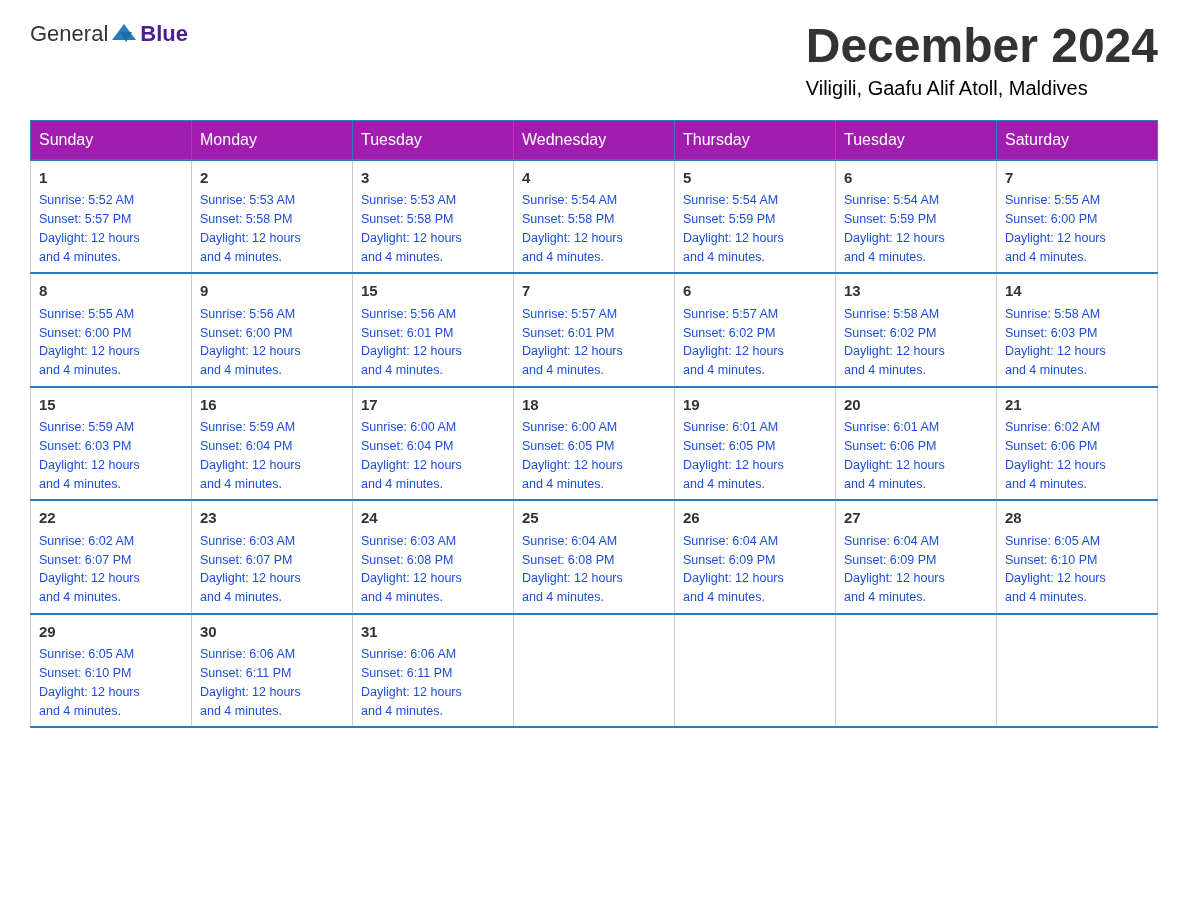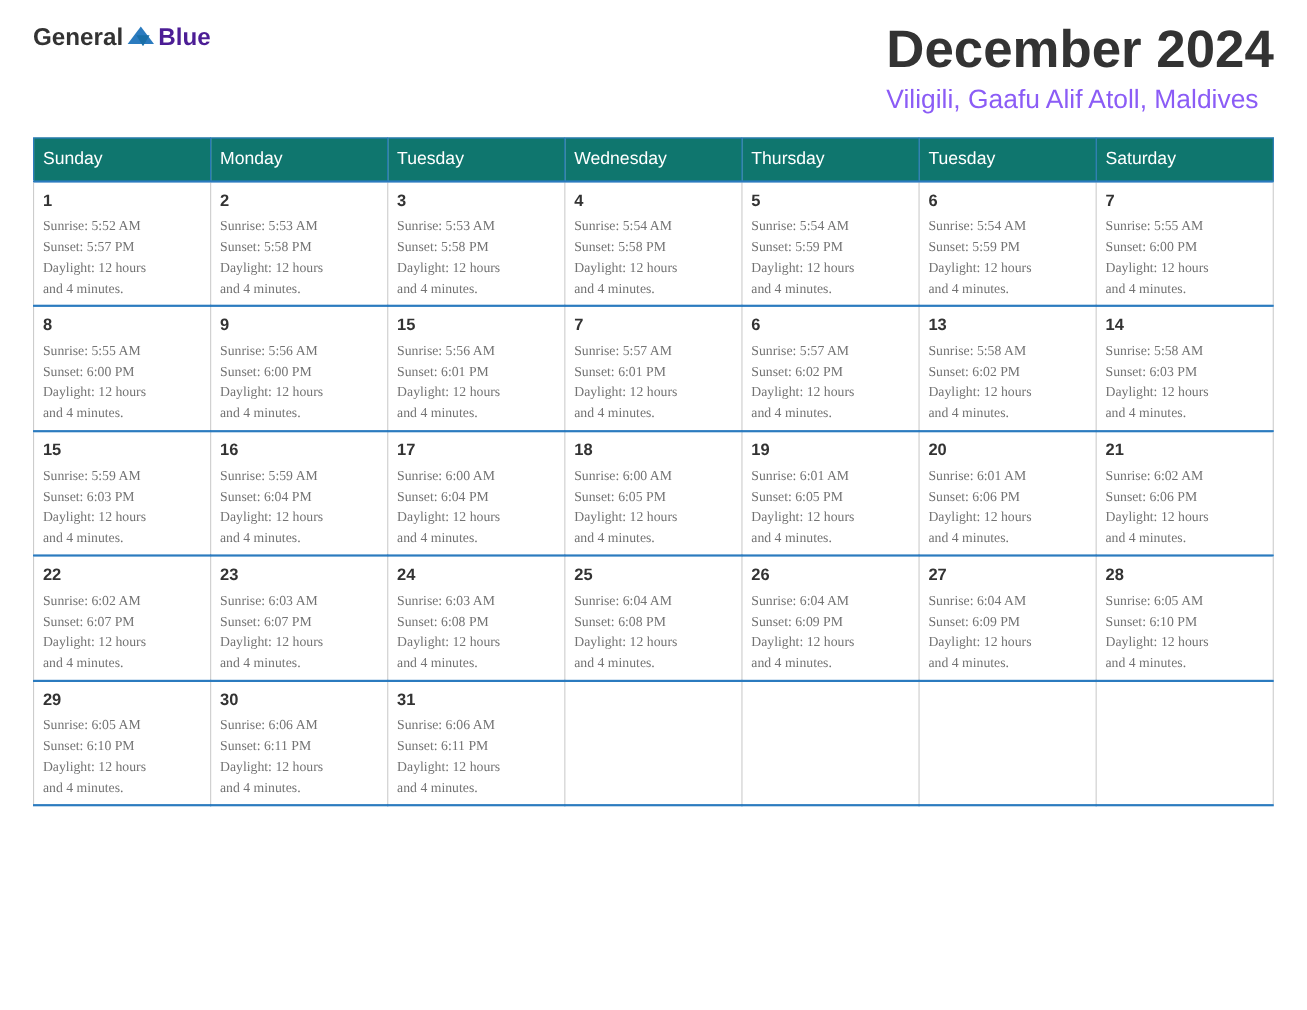--- a/index.html
+++ b/index.html
@@ -14,21 +14,21 @@
       justify-content: space-between;
       align-items: flex-start;
       margin-bottom: 20px;
     }
     .logo {
       display: flex;
       align-items: center;
     }
     .logo-text-general {
       font-size: 22px;
-      font-weight: bold;
+      font-weight: normal;
       color: #333;
       text-align: right;
     }
     .logo-text-blue {
       font-size: 22px;
       font-weight: bold;
       color: #4c1d95;
     }
     .logo-icon {
       width: 28px;
@@ -38,31 +38,31 @@
     .title-section {
       text-align: left;
     }
     .month-title {
       font-size: 48px;
       font-weight: bold;
       color: #333;
       line-height: 1.1;
     }
     .location {
-      font-size: 24px;
-      color: #8b5cf6;
+      font-size: 20px;
+      color: #000000;
       margin-top: 4px;
     }
     .calendar {
       width: 100%;
       border-collapse: collapse;
       border: 1px solid #aaa;
     }
     .calendar th {
-      background-color: #0f766e;
+      background-color: #a21caf;
       color: #fff;
       font-size: 16px;
       font-weight: normal;
       padding: 10px 8px;
       text-align: left;
       border: 1px solid #2b7bbf;
     }
     .calendar td {
       vertical-align: top;
       padding: 6px 8px;
@@ -75,22 +75,21 @@
     .calendar tr {
       border-bottom: 2px solid #2b7bbf;
     }
     .day-num {
       font-size: 15px;
       font-weight: bold;
       margin-bottom: 2px;
     }
     .day-info {
       font-size: 12.5px;
-      color: #737373;
-      font-family: Liberation Serif, serif;
+      color: #1d4ed8;
     }
   </style>
 </head>
 <body>
 
 <div class="header">
   <div class="logo">
     <span class="logo-text-general">General</span>
     <svg class="logo-icon" viewBox="0 0 28 28" xmlns="http://www.w3.org/2000/svg">
       <polygon points="14,4 26,20 2,20" fill="#2b7bbf"></polygon>

